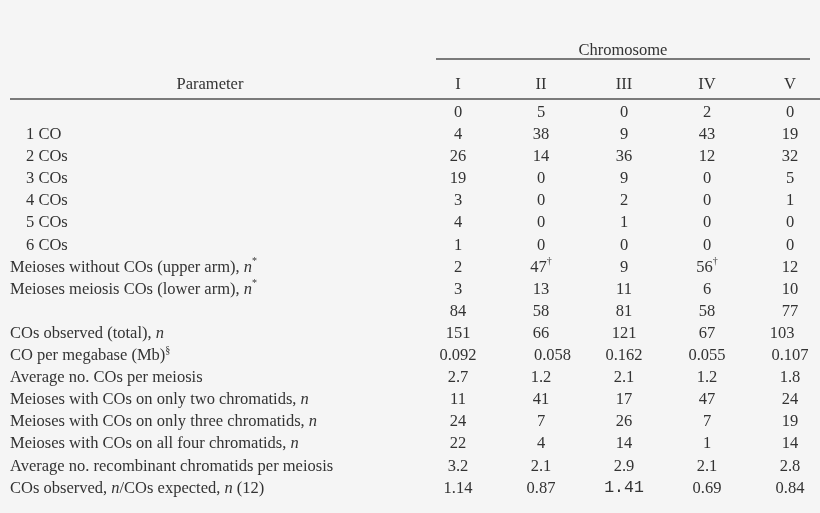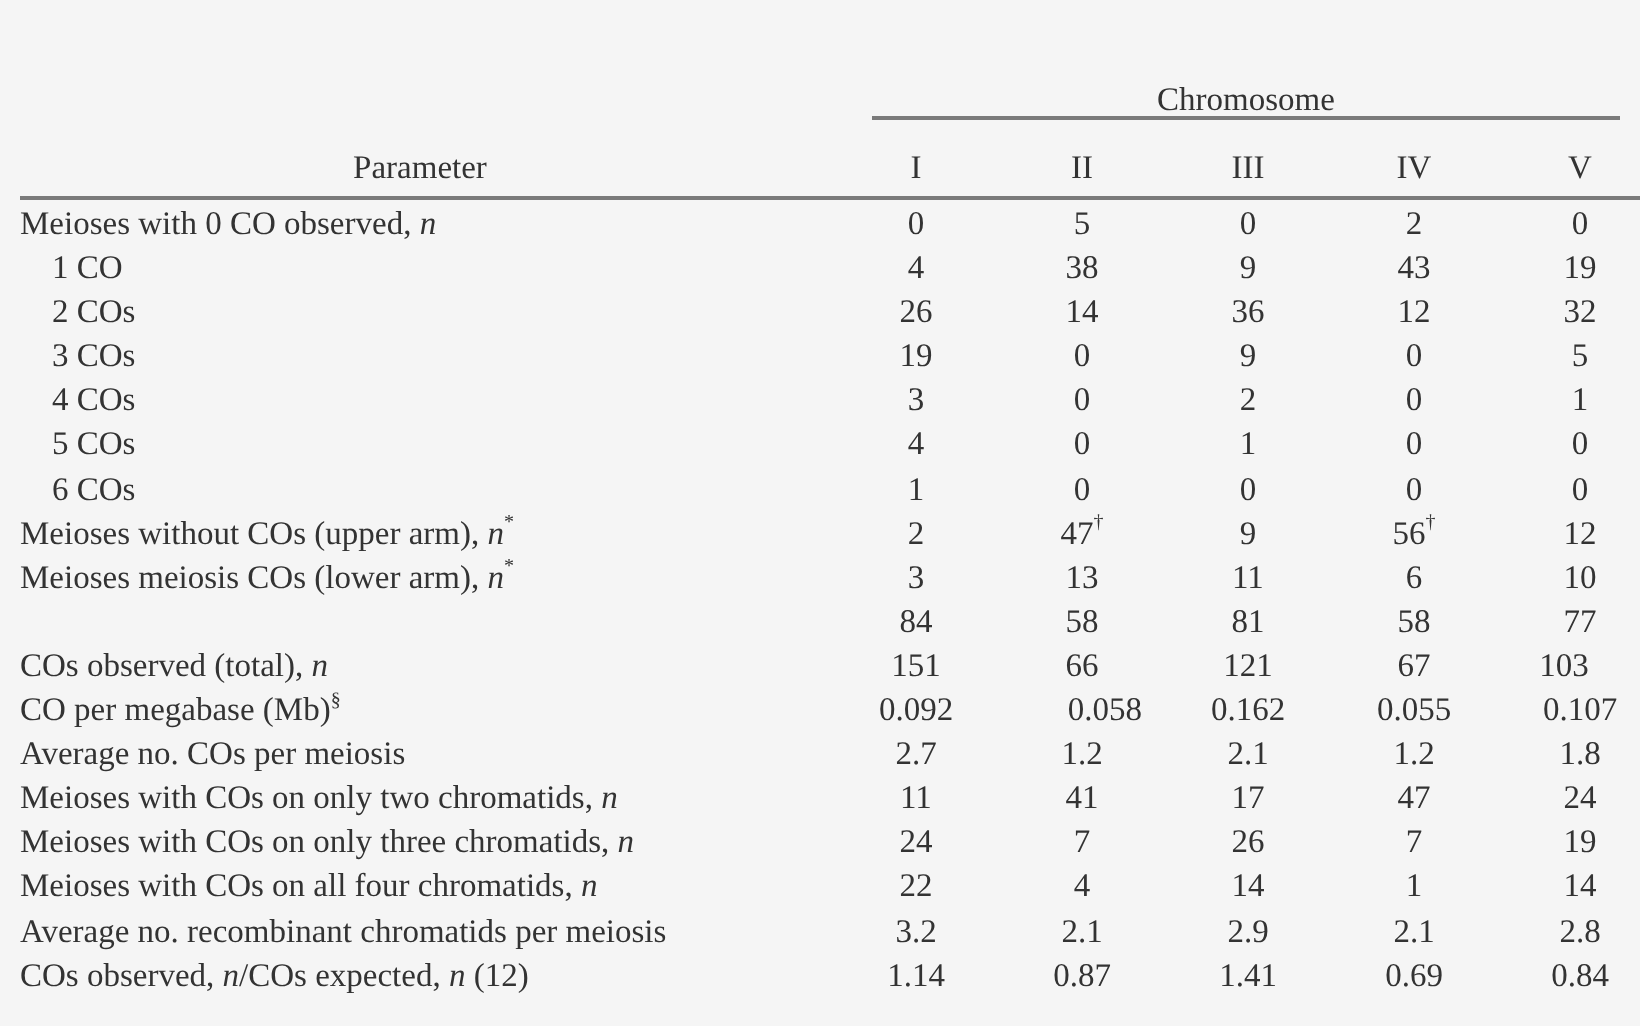--- a/index.html
+++ b/index.html
@@ -98,21 +98,20 @@
     <div class="chrom-col" style="left:511px;">II</div>
     <div class="chrom-col" style="left:594px;">III</div>
     <div class="chrom-col" style="left:677px;">IV</div>
     <div class="chrom-col" style="left:760px;">V</div>
   </div>
 
   <div class="main-rule"></div>
 
   <div class="rows" id="rows">
       <div class="row">
-        <div class="label"><span>Meioses with 0 CO observed, </span><i>n</i></div>
         <div class="cell" style="left: 418px;">0</div>
         <div class="cell" style="left: 501px;">5</div>
         <div class="cell" style="left: 584px;">0</div>
         <div class="cell" style="left: 667px;">2</div>
         <div class="cell" style="left: 750px;">0</div>
       </div>
       <div class="row">
         <div class="label indent"><span>1 CO</span></div>
         <div class="cell" style="left: 418px;">4</div>
         <div class="cell" style="left: 501px;">38</div>
@@ -236,18 +235,18 @@
         <div class="cell" style="left: 418px;">3.2</div>
         <div class="cell" style="left: 501px;">2.1</div>
         <div class="cell" style="left: 584px;">2.9</div>
         <div class="cell" style="left: 667px;">2.1</div>
         <div class="cell" style="left: 750px;">2.8</div>
       </div>
       <div class="row">
         <div class="label"><span>COs observed, </span><i>n</i><span>/COs expected, </span><i>n</i><span> (12)</span></div>
         <div class="cell" style="left: 418px; font-family: Liberation Serif, serif;">1.14</div>
         <div class="cell" style="left: 501px;">0.87</div>
-        <div class="cell" style="left: 584px;">1.41</div>
+        <div class="cell" style="left: 584px; font-family: Liberation Mono, monospace;">1.41</div>
         <div class="cell" style="left: 667px;">0.69</div>
         <div class="cell" style="left: 750px;">0.84</div>
       </div>
     </div>
 </div>
 
 </body></html>

